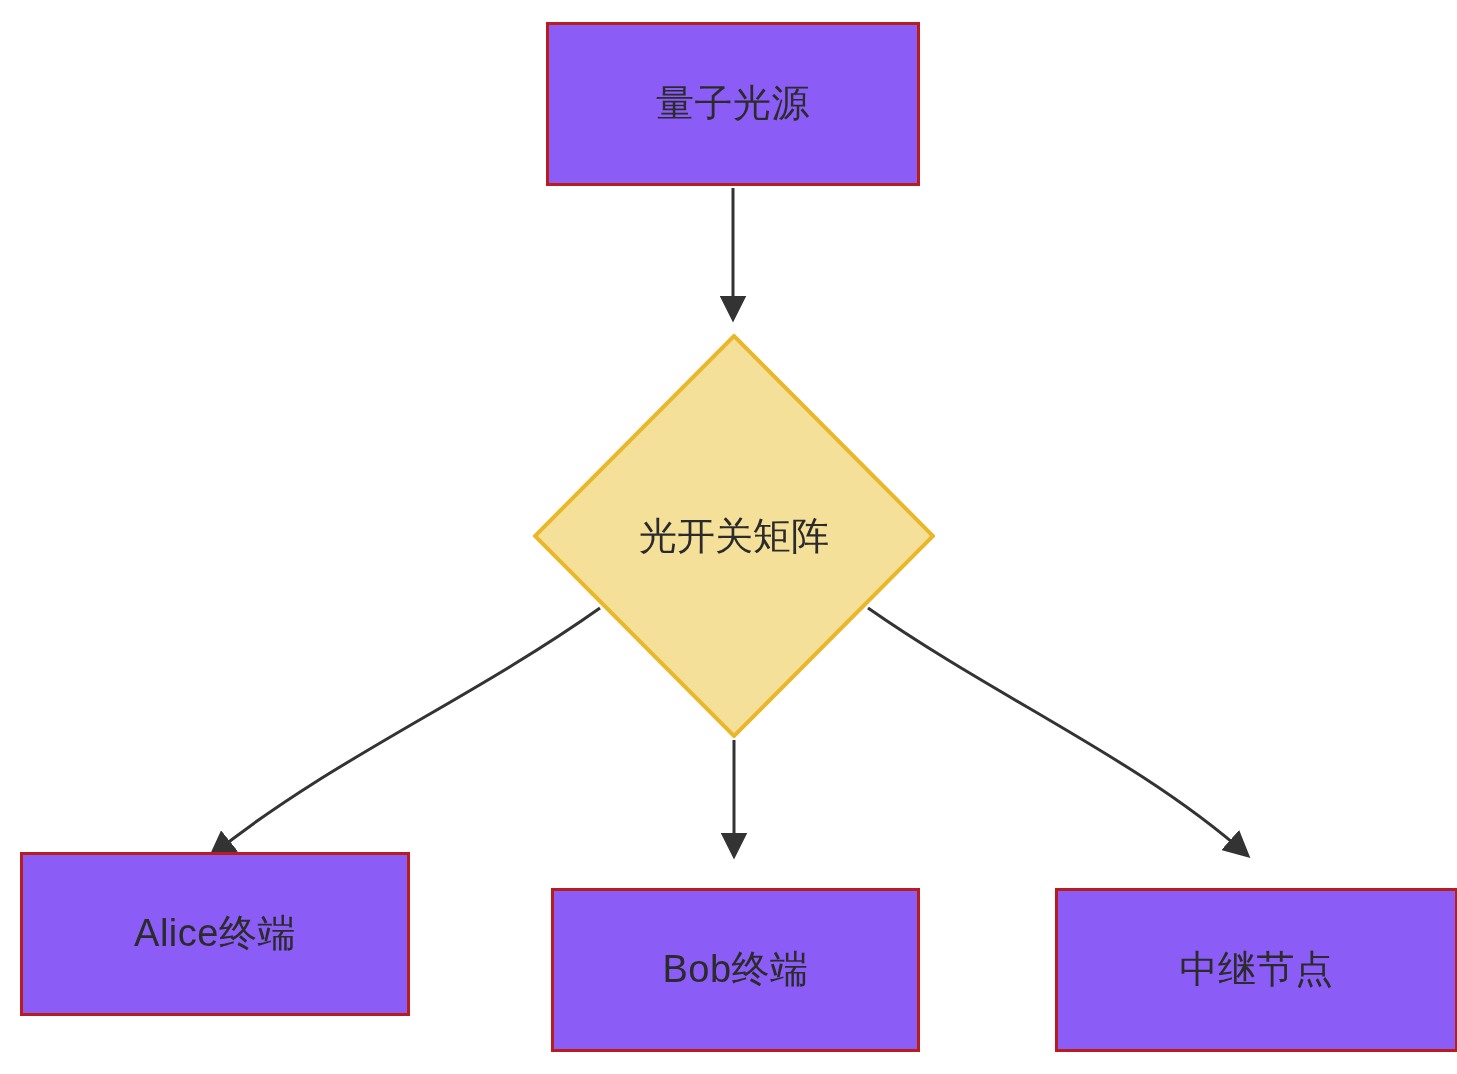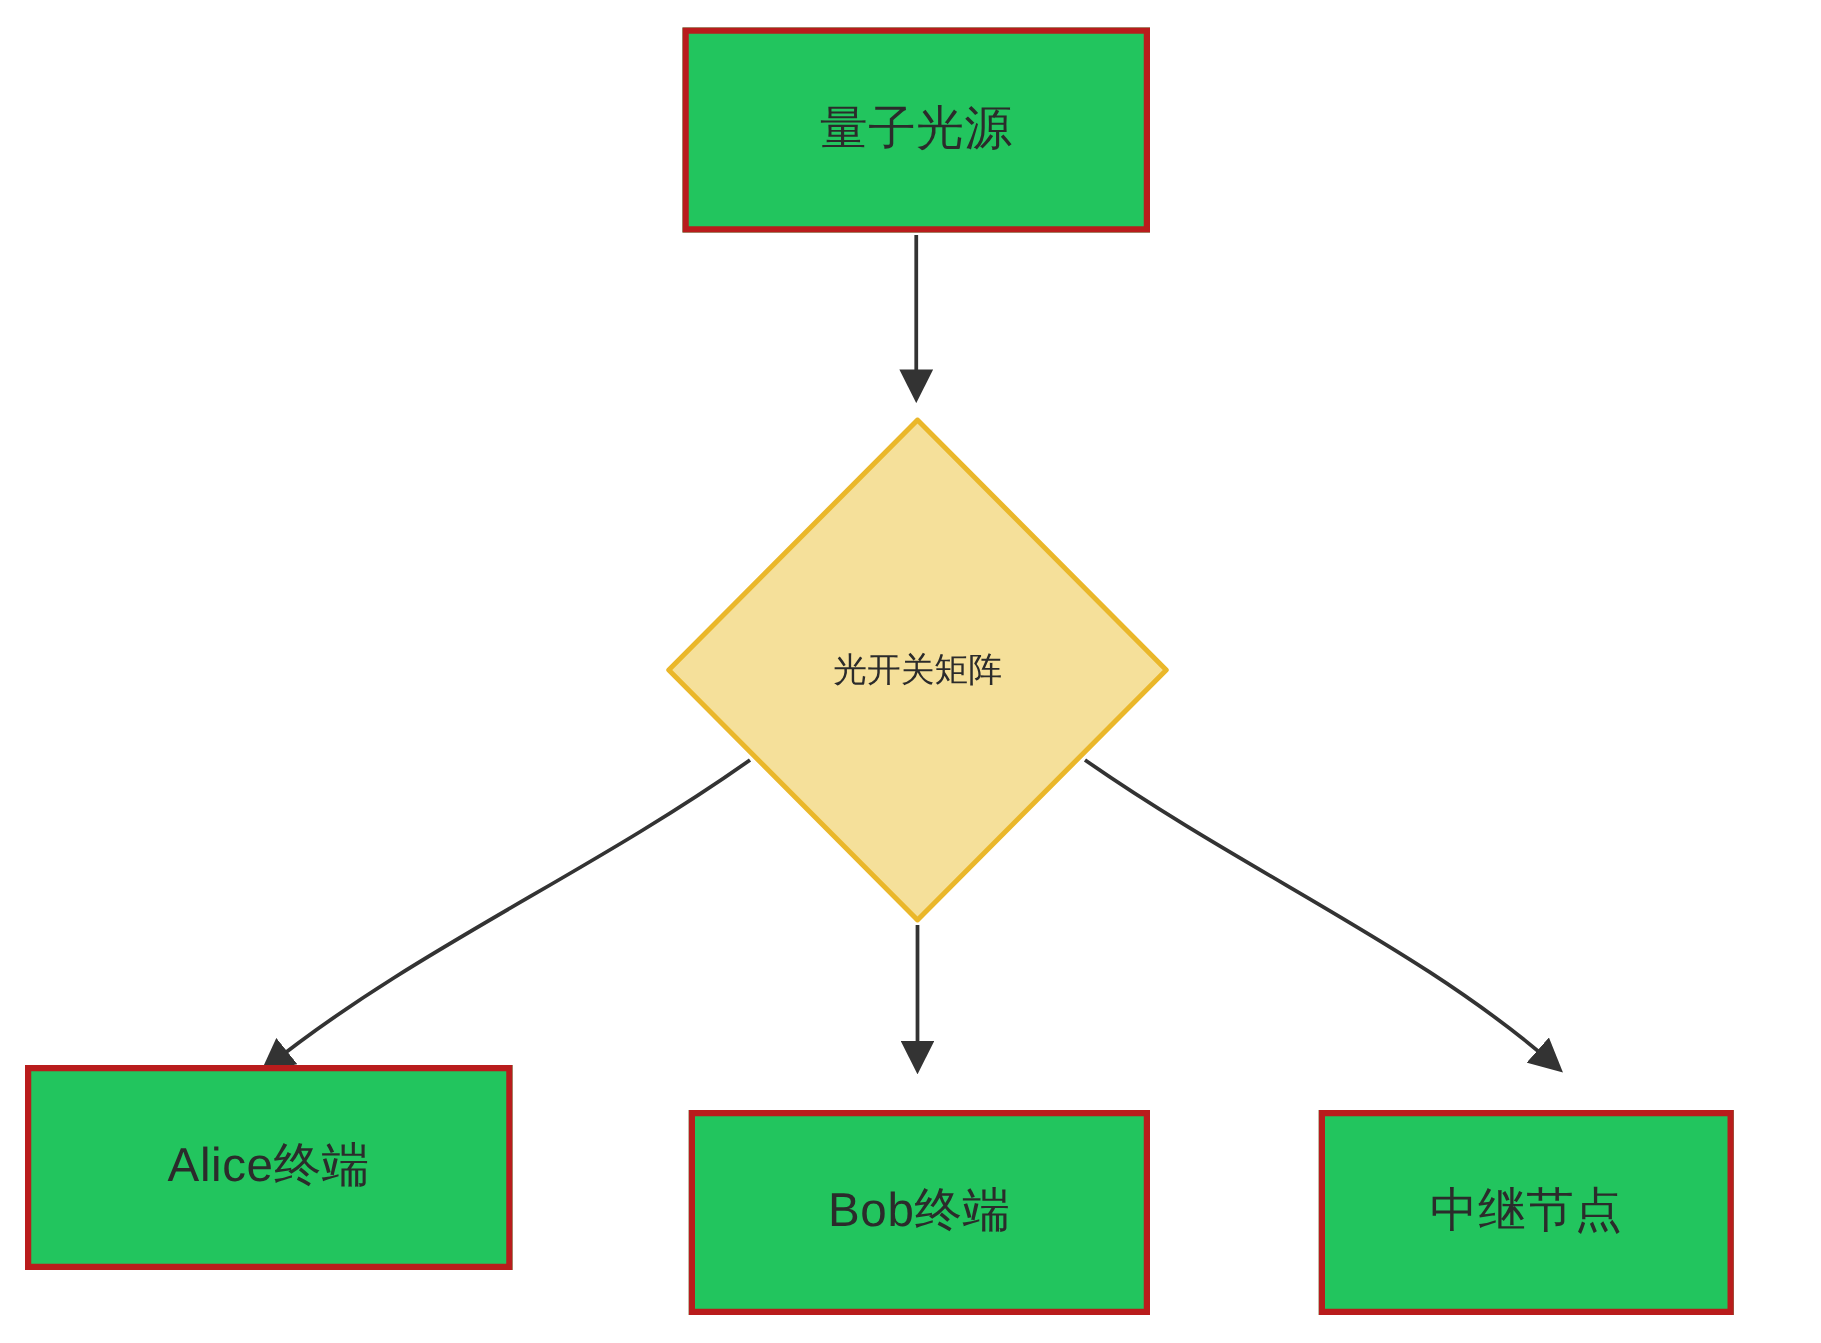--- a/index.html
+++ b/index.html
@@ -26,22 +26,22 @@
     pointer-events: none;
   }
   .node {
     position: absolute;
     box-sizing: border-box;
     display: flex;
     align-items: center;
     justify-content: center;
   }
   .node-rect {
-    background: #22c55e;
-    border: 5px solid #b91c1c;
+    background: #8b5cf6;
+    border: 3px solid #b91c1c;
   }
   .node-label {
     font-size: 38px;
     line-height: 1.2;
     color: #2b2b2b;
     letter-spacing: 0.5px;
     white-space: nowrap;
     text-align: center;
     user-select: none;
   }
@@ -54,21 +54,21 @@
   .diamond-shape {
     position: absolute;
     left: 0;
     top: 0;
     width: 100%;
     height: 100%;
   }
   .diamond-label {
     position: relative;
     z-index: 2;
-    font-size: 27px;
+    font-size: 38px;
     color: #2b2b2b;
     white-space: nowrap;
     user-select: none;
   }
 </style>
 </head>
 <body>
 
 <div id="diagram-canvas">
 
@@ -96,17 +96,17 @@
   </div>
 
   <div class="node node-rect" id="node-alice" style="left:20px; top:852px; width:390px; height:164px;">
     <span class="node-label">Alice终端</span>
   </div>
 
   <div class="node node-rect" id="node-bob" style="left:551px; top:888px; width:369px; height:164px;">
     <span class="node-label">Bob终端</span>
   </div>
 
-  <div class="node node-rect" id="node-relay" style="left:1055px; top:888px; width:332px; height:164px;">
+  <div class="node node-rect" id="node-relay" style="left:1055px; top:888px; width:403px; height:164px;">
     <span class="node-label">中继节点</span>
   </div>
 
 </div>
 
 </body></html>

